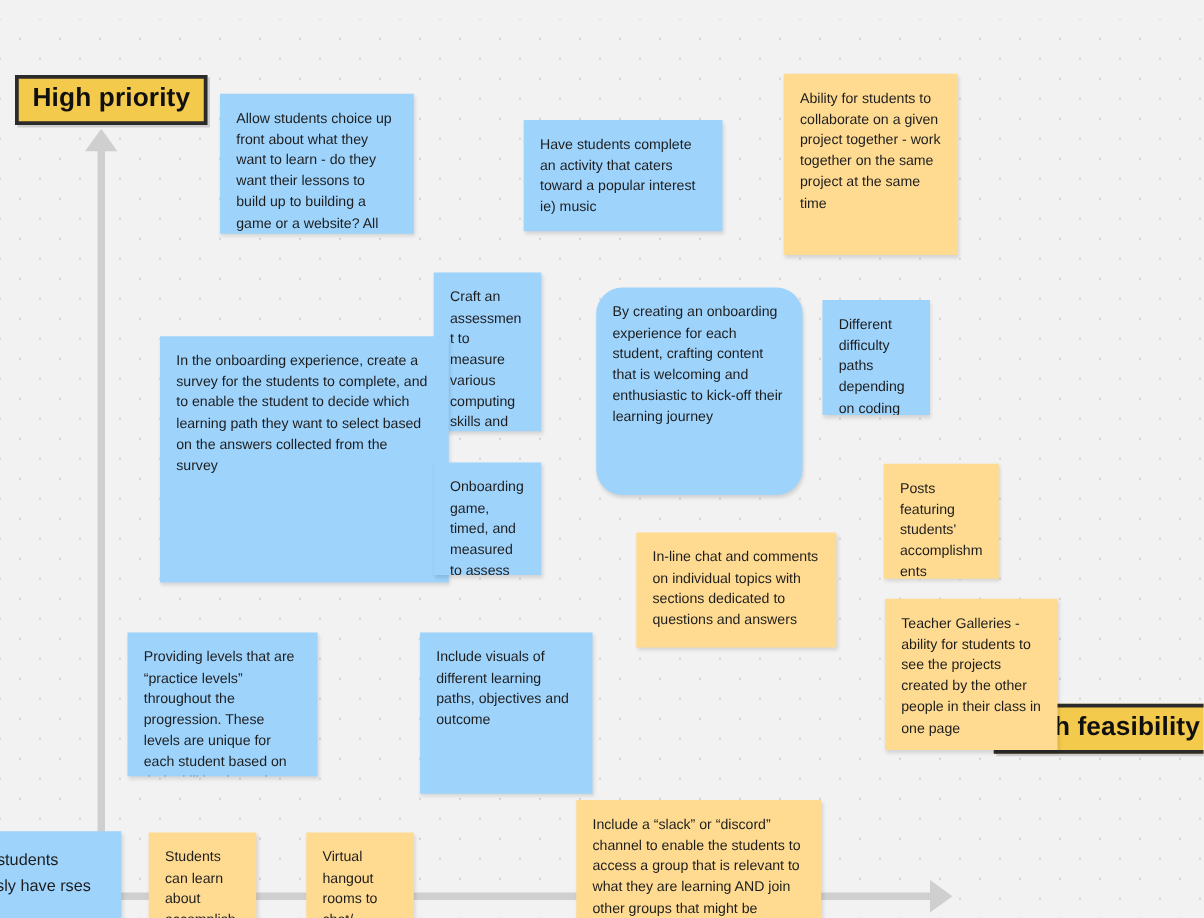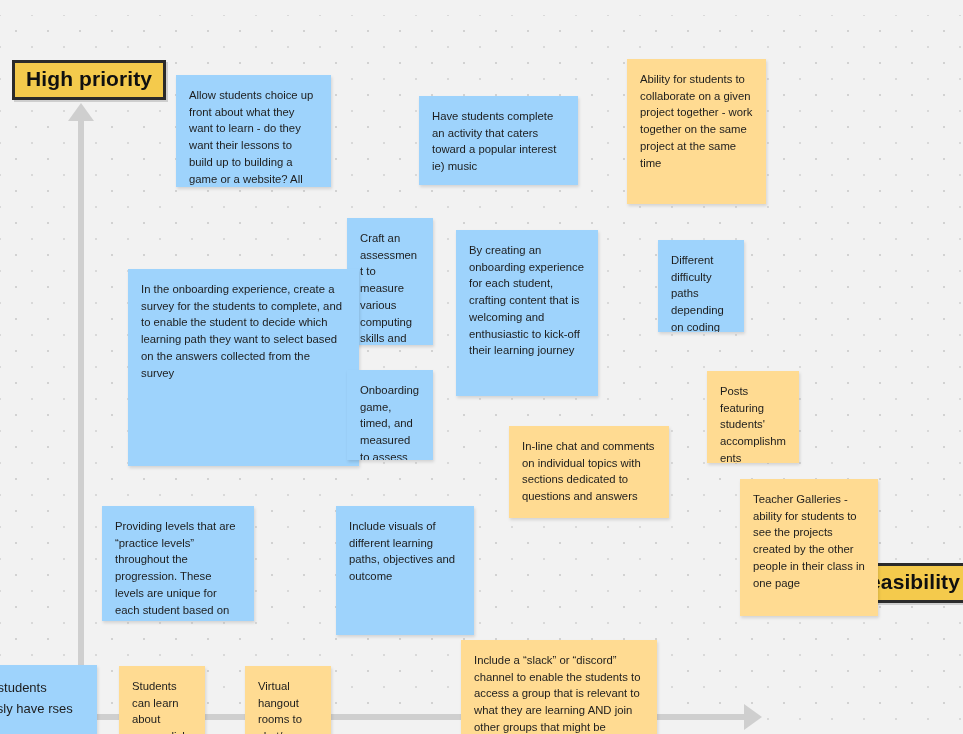--- a/index.html
+++ b/index.html
@@ -105,21 +105,21 @@
   </div>
 
   <div class="note orange" data-name="sticky-note" style="left:627px; top:44px; width:139px; height:145px;">
     <span class="txt" data-name="sticky-note-text">Ability for students to collaborate on a given project together - work together on the same project at the same time</span>
   </div>
 
   <div class="note blue" data-name="sticky-note" style="left:347px; top:203px; width:86px; height:127px;">
     <span class="txt" data-name="sticky-note-text">Craft an assessment to measure various computing skills and overall computational thinking proficidency</span>
   </div>
 
-  <div class="note blue" data-name="sticky-note" style="left:456px; top:215px; width:142px; height:166px;">
+  <div class="note blue" data-name="sticky-note" style="left:477px; top:215px; width:165px; height:166px;border-radius:21px;">
     <span class="txt" data-name="sticky-note-text">By creating an onboarding experience for each student, crafting content that is welcoming and enthusiastic to kick-off their learning journey</span>
   </div>
 
   <div class="note blue" data-name="sticky-note" style="left:658px; top:225px; width:86px; height:92px;">
     <span class="txt" data-name="sticky-note-text">Different difficulty paths depending on coding level</span>
   </div>
 
   <div class="note blue" data-name="sticky-note" style="left:128px; top:254px; width:231px; height:197px;">
     <span class="txt" data-name="sticky-note-text">In the onboarding experience, create a survey for the students to complete, and to enable the student to decide which learning path they want to select based on the answers collected from the survey</span>
   </div>
@@ -129,21 +129,21 @@
   </div>
 
   <div class="note orange" data-name="sticky-note" style="left:509px; top:411px; width:160px; height:92px;">
     <span class="txt" data-name="sticky-note-text">In-line chat and comments on individual topics with sections dedicated to questions and answers</span>
   </div>
 
   <div class="note orange" data-name="sticky-note" style="left:707px; top:356px; width:92px; height:92px;">
     <span class="txt" data-name="sticky-note-text">Posts featuring students' accomplishments</span>
   </div>
 
-  <div class="note orange" data-name="sticky-note" style="left:740px; top:464px; width:138px; height:137px;">
+  <div class="note orange" data-name="sticky-note" style="left:708px; top:464px; width:138px; height:121px;">
     <span class="txt" data-name="sticky-note-text">Teacher Galleries - ability for students to see the projects created by the other people in their class in one page</span>
   </div>
 
   <div class="note blue" data-name="sticky-note" style="left:102px; top:491px; width:152px; height:115px;">
     <span class="txt" data-name="sticky-note-text">Providing levels that are “practice levels” throughout the progression. These levels are unique for each student based on their skill but keep the students together for the teacher.</span>
   </div>
 
   <div class="note blue" data-name="sticky-note" style="left:336px; top:491px; width:138px; height:129px;">
     <span class="txt" data-name="sticky-note-text">Include visuals of different learning paths, objectives and outcome</span>
   </div>

